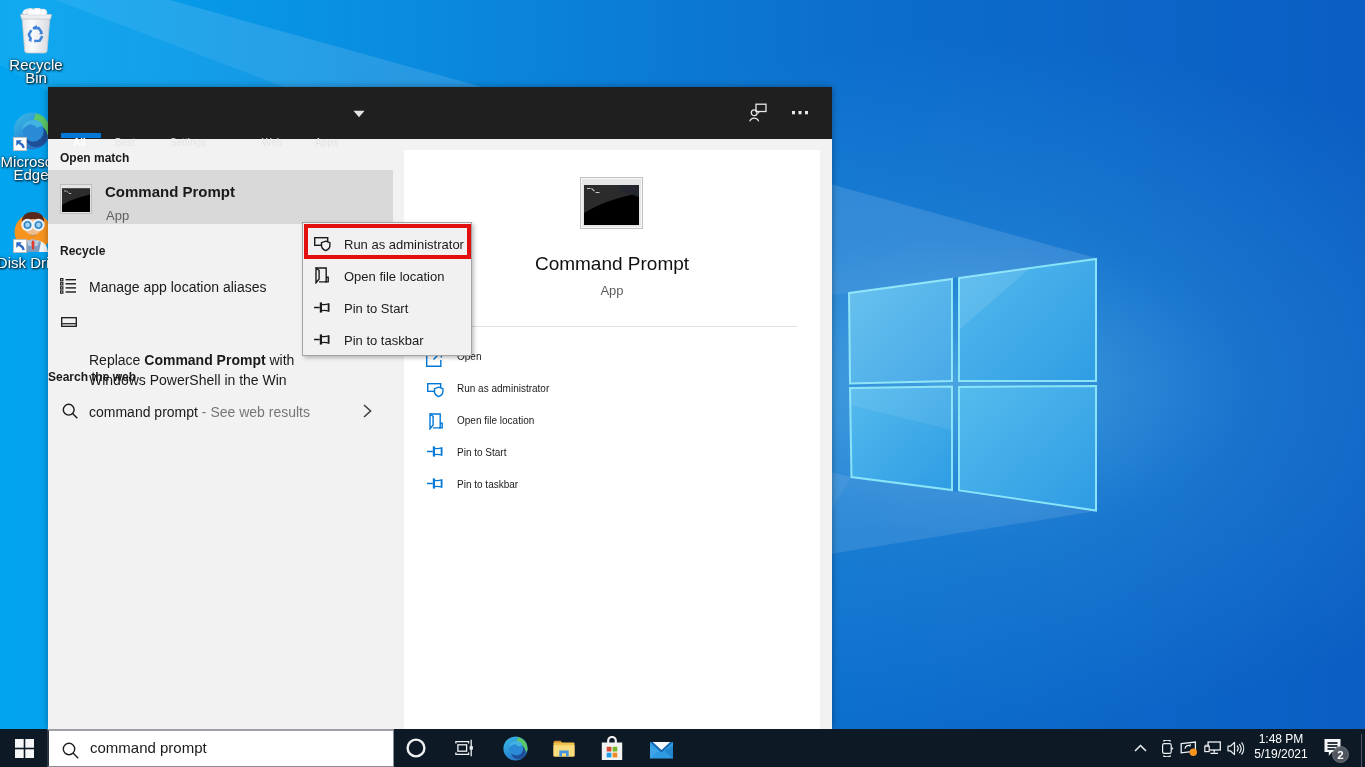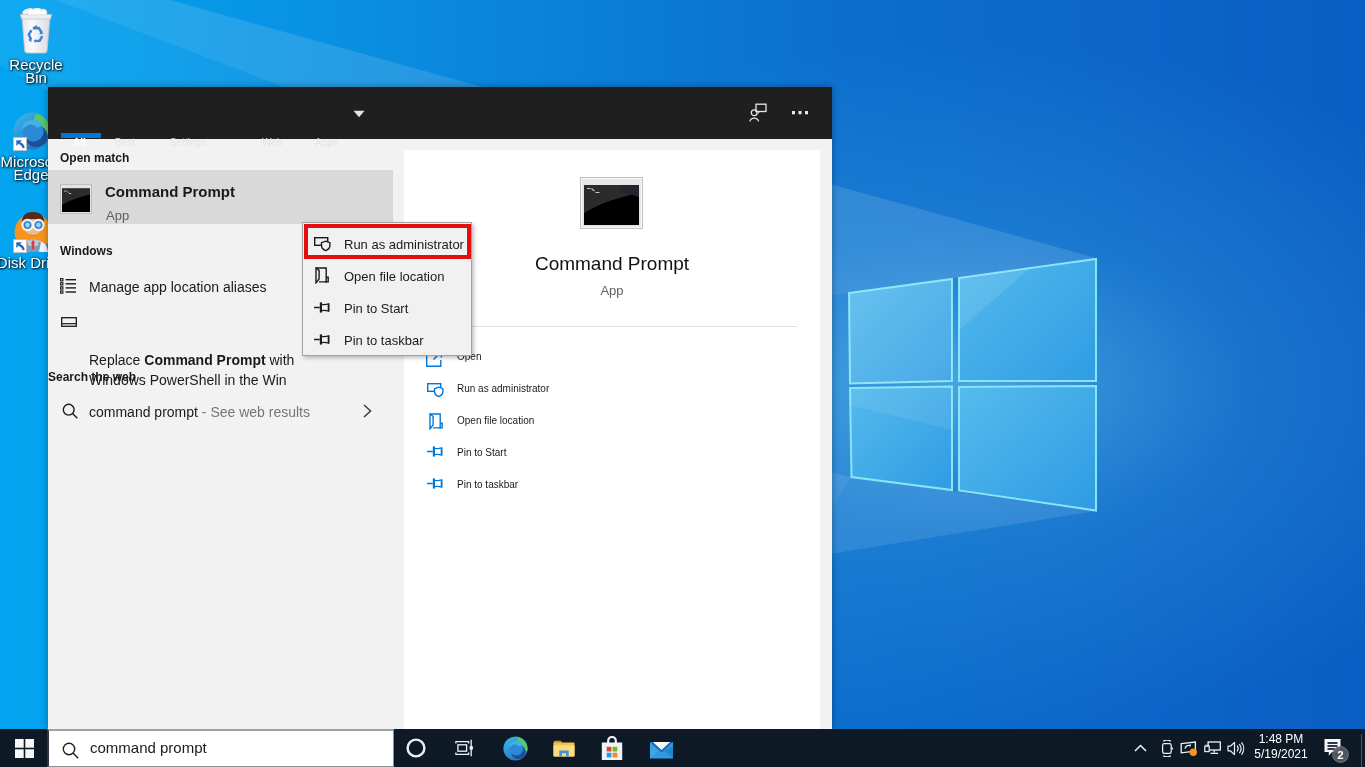--- a/index.html
+++ b/index.html
@@ -192,21 +192,21 @@
         <svg width="32" height="30" viewBox="0 0 32 30">
           <rect x="0.5" y="0.5" width="31" height="29" fill="#e4e4e4" stroke="#bdbdbd"></rect>
           <rect x="2" y="4.5" width="28" height="23.5" fill="#000"></rect>
           <path d="M2,4.5 h28 v6 C20,13 10,16 2,21 Z" fill="#2c2c2c"></path>
           <path d="M4,7 h2 M6.5,7 l2,1.6 M9,9.5 h2.2" stroke="#c8c8c8" stroke-width="0.9" fill="none"></path>
         </svg>
       </div>
     <div class="itext" style="left:57px;top:44px;font-size:15px;font-weight:bold;">Command Prompt</div>
     <div class="itext" style="left:58px;top:69px;font-size:13px;color:#5f5f5f;">App</div>
 
-    <div class="sechdr" style="left:12px;top:105px;">Windows</div>
+    <div class="sechdr" style="left:12px;top:105px;">Recycle</div>
     <div class="abs" id="ic-alias" style="left:12px;top:139px;">
         <svg width="17" height="16" viewBox="0 0 17 16">
           <g stroke="#1a1a1a" fill="none">
             <g stroke-width="1.1">
               <rect x="0.6" y="0.6" width="2.3" height="2.3"></rect>
               <rect x="0.6" y="4.7" width="2.3" height="2.3"></rect>
               <rect x="0.6" y="8.8" width="2.3" height="2.3"></rect>
               <rect x="0.6" y="12.9" width="2.3" height="2.3"></rect>
             </g>
             <g stroke-width="1.4">

